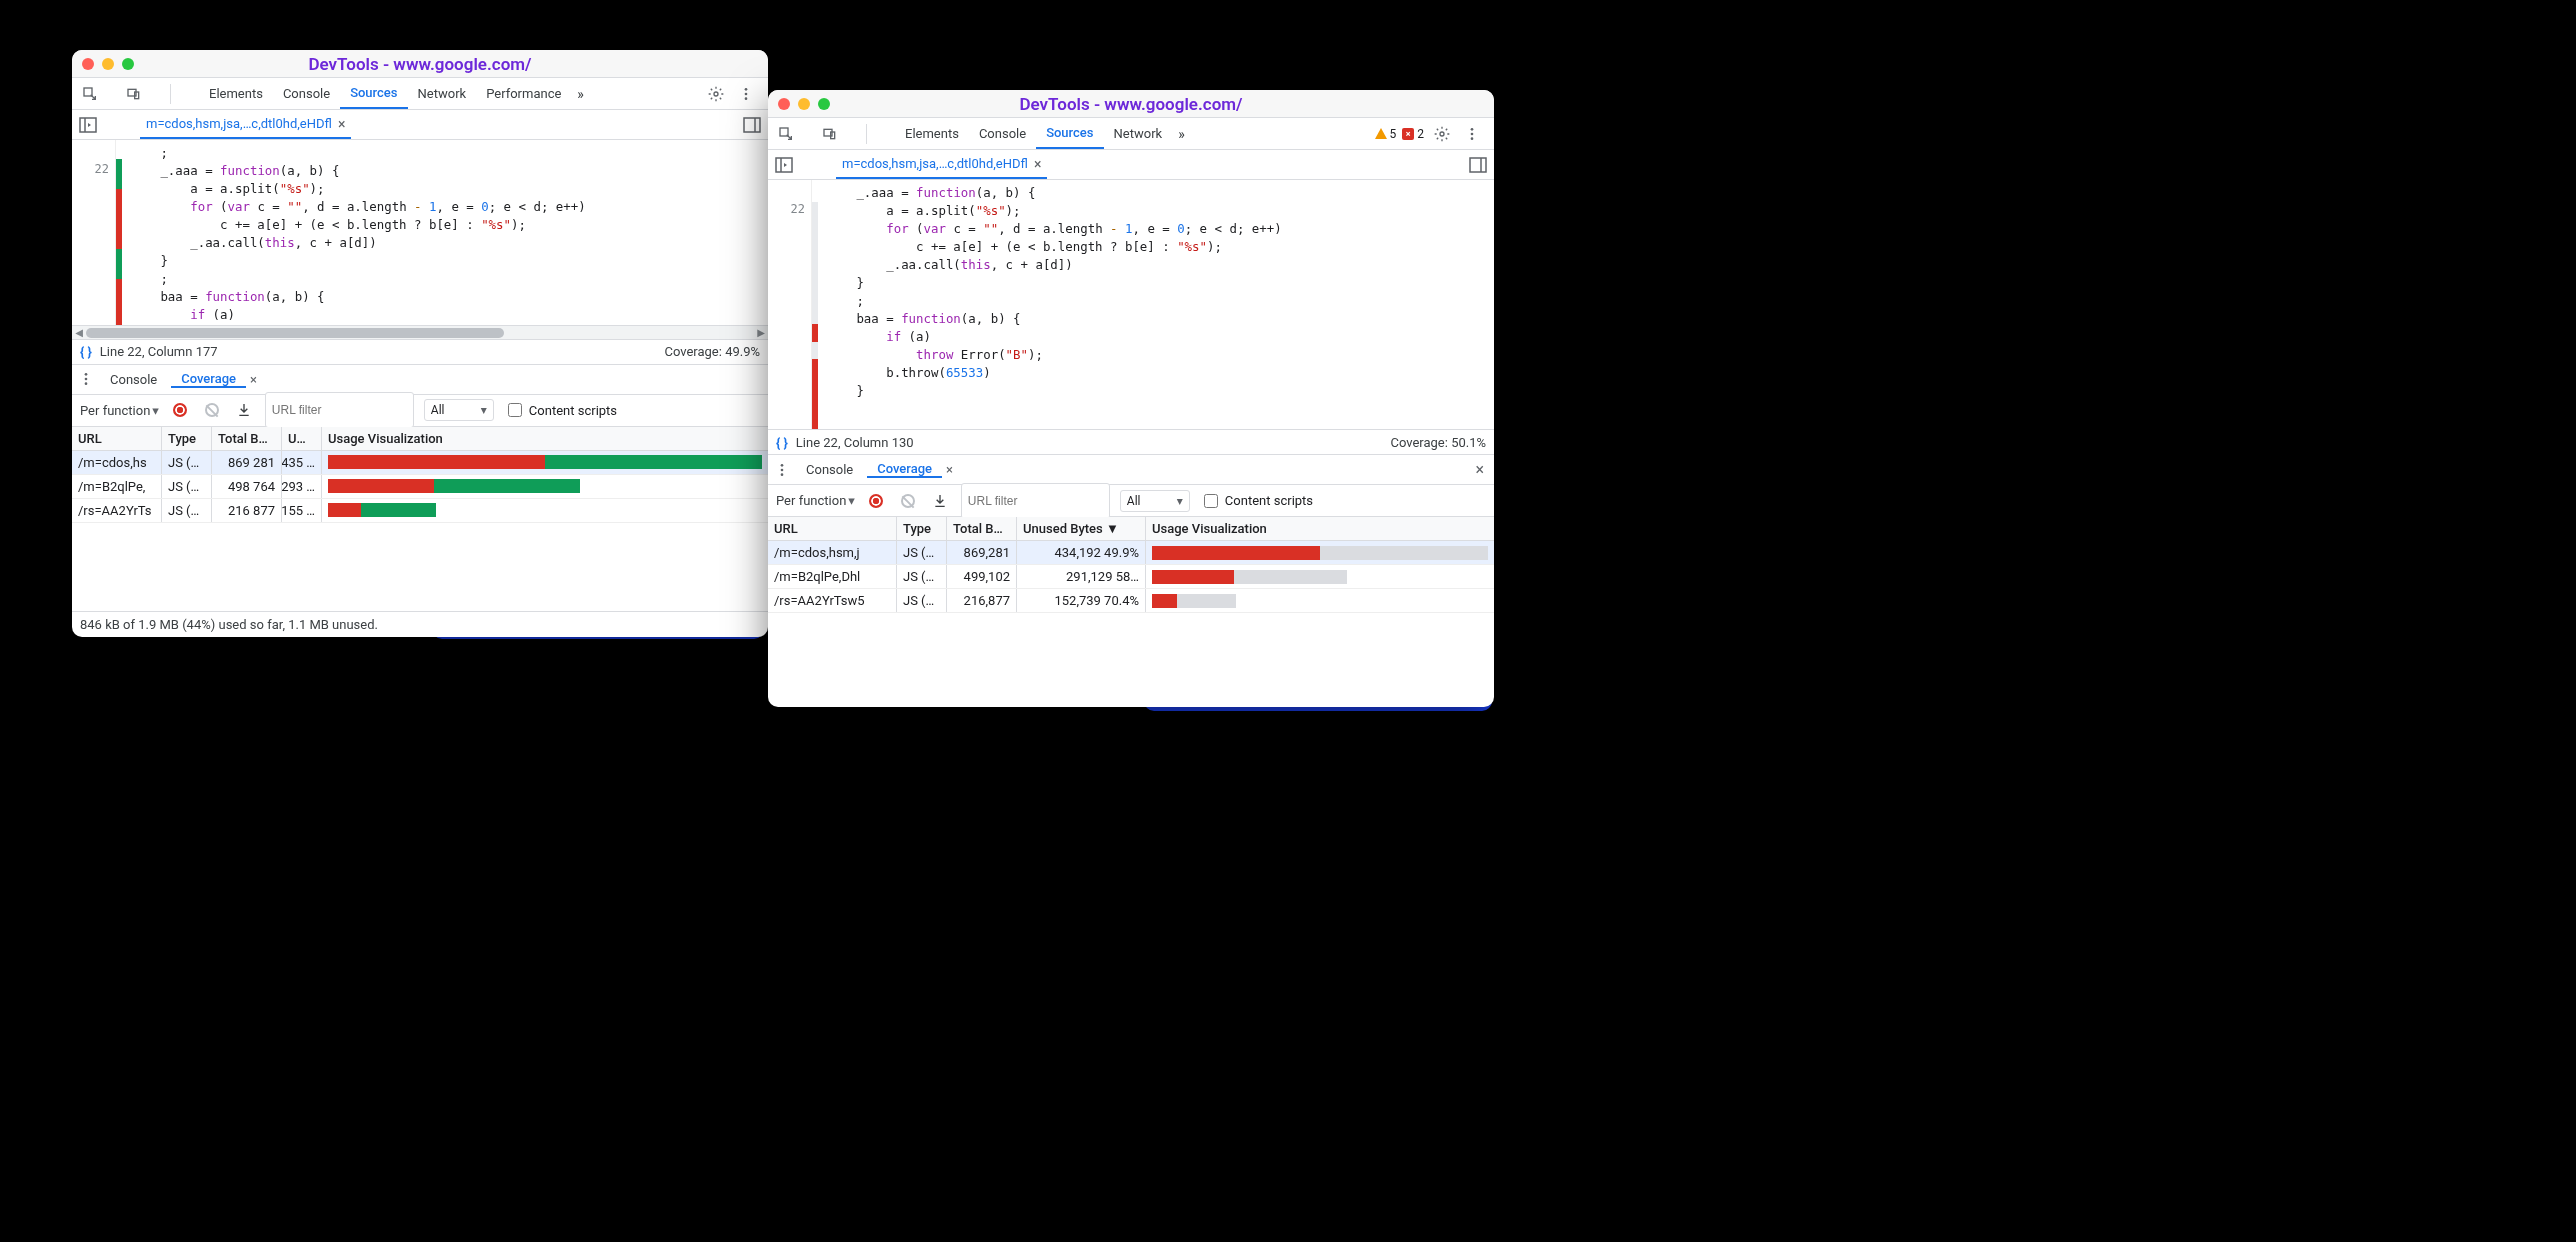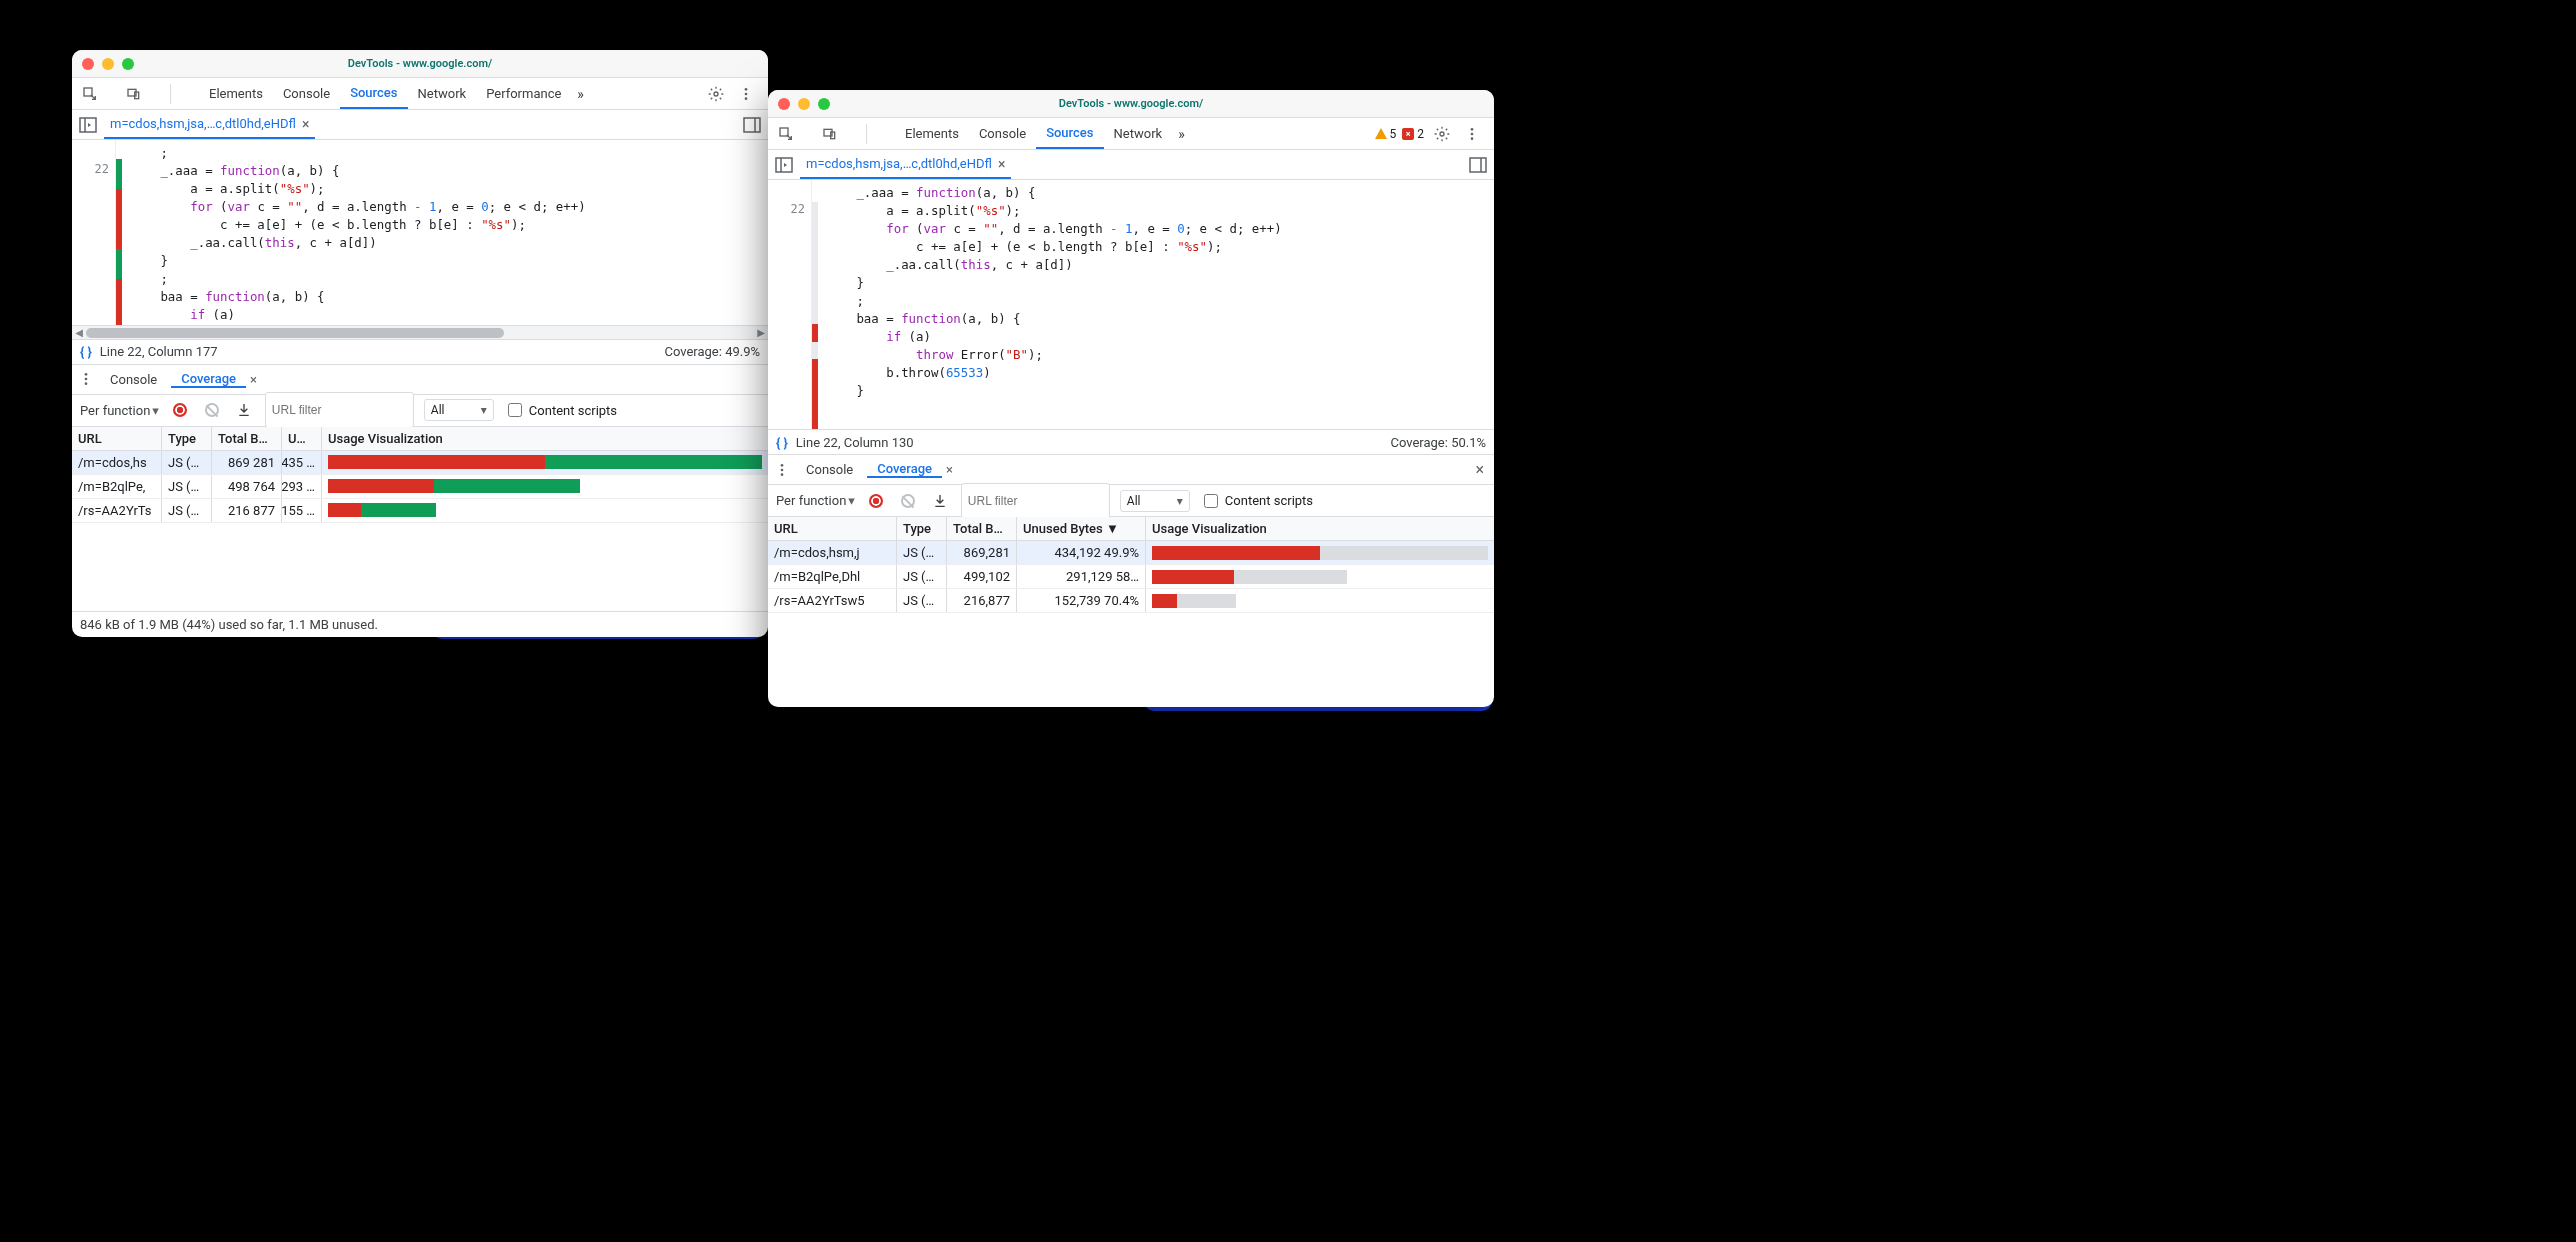--- a/index.html
+++ b/index.html
@@ -47,22 +47,22 @@
   }
   .traffic { display: flex; gap: 8px; }
   .tl { width: 12px; height: 12px; border-radius: 50%; }
   .tl.red    { background: #ff5f57; }
   .tl.yellow { background: #febc2e; }
   .tl.green  { background: #28c840; }
   .titlebar .title {
     position: absolute; left: 0; right: 0;
     text-align: center;
     font-weight: 600;
-    font-size: 11px;
-    color: #0f766e;
+    font-size: 17px;
+    color: #6d28d9;
     pointer-events: none;
   }
   .toolbar {
     display: flex;
     align-items: center;
     height: 32px;
     border-bottom: 1px solid var(--border);
     padding: 0 6px;
     gap: 20px;
     flex: 0 0 auto;
@@ -102,21 +102,21 @@
     width:20px;height:20px;display:flex;align-items:center;justify-content:center;
     color:#5f6368;cursor:pointer;
   }
   .file-tab {
     display:flex;align-items:center;height:100%;
     color:var(--accent);
     border-bottom:2px solid var(--accent);
     padding:0 6px;gap:6px;
     font-size:13px;
     max-width: 278px;
-    white-space:nowrap;overflow:hidden;text-overflow:ellipsis;
+    white-space:nowrap;overflow:hidden;text-overflow:ellipsis;margin-left:36px;
   }
   .file-tab .x { color:#5f6368;cursor:pointer;font-size:14px; }
   .spacer { flex:1; }
 
   .editor-wrap { flex:1; display:flex; overflow:hidden; position:relative; background:#fff; }
   .gutter {
     width:44px; background:#fff;
     border-right:1px solid #eee;
     display:flex;flex-direction:column;
     padding-top:4px;

